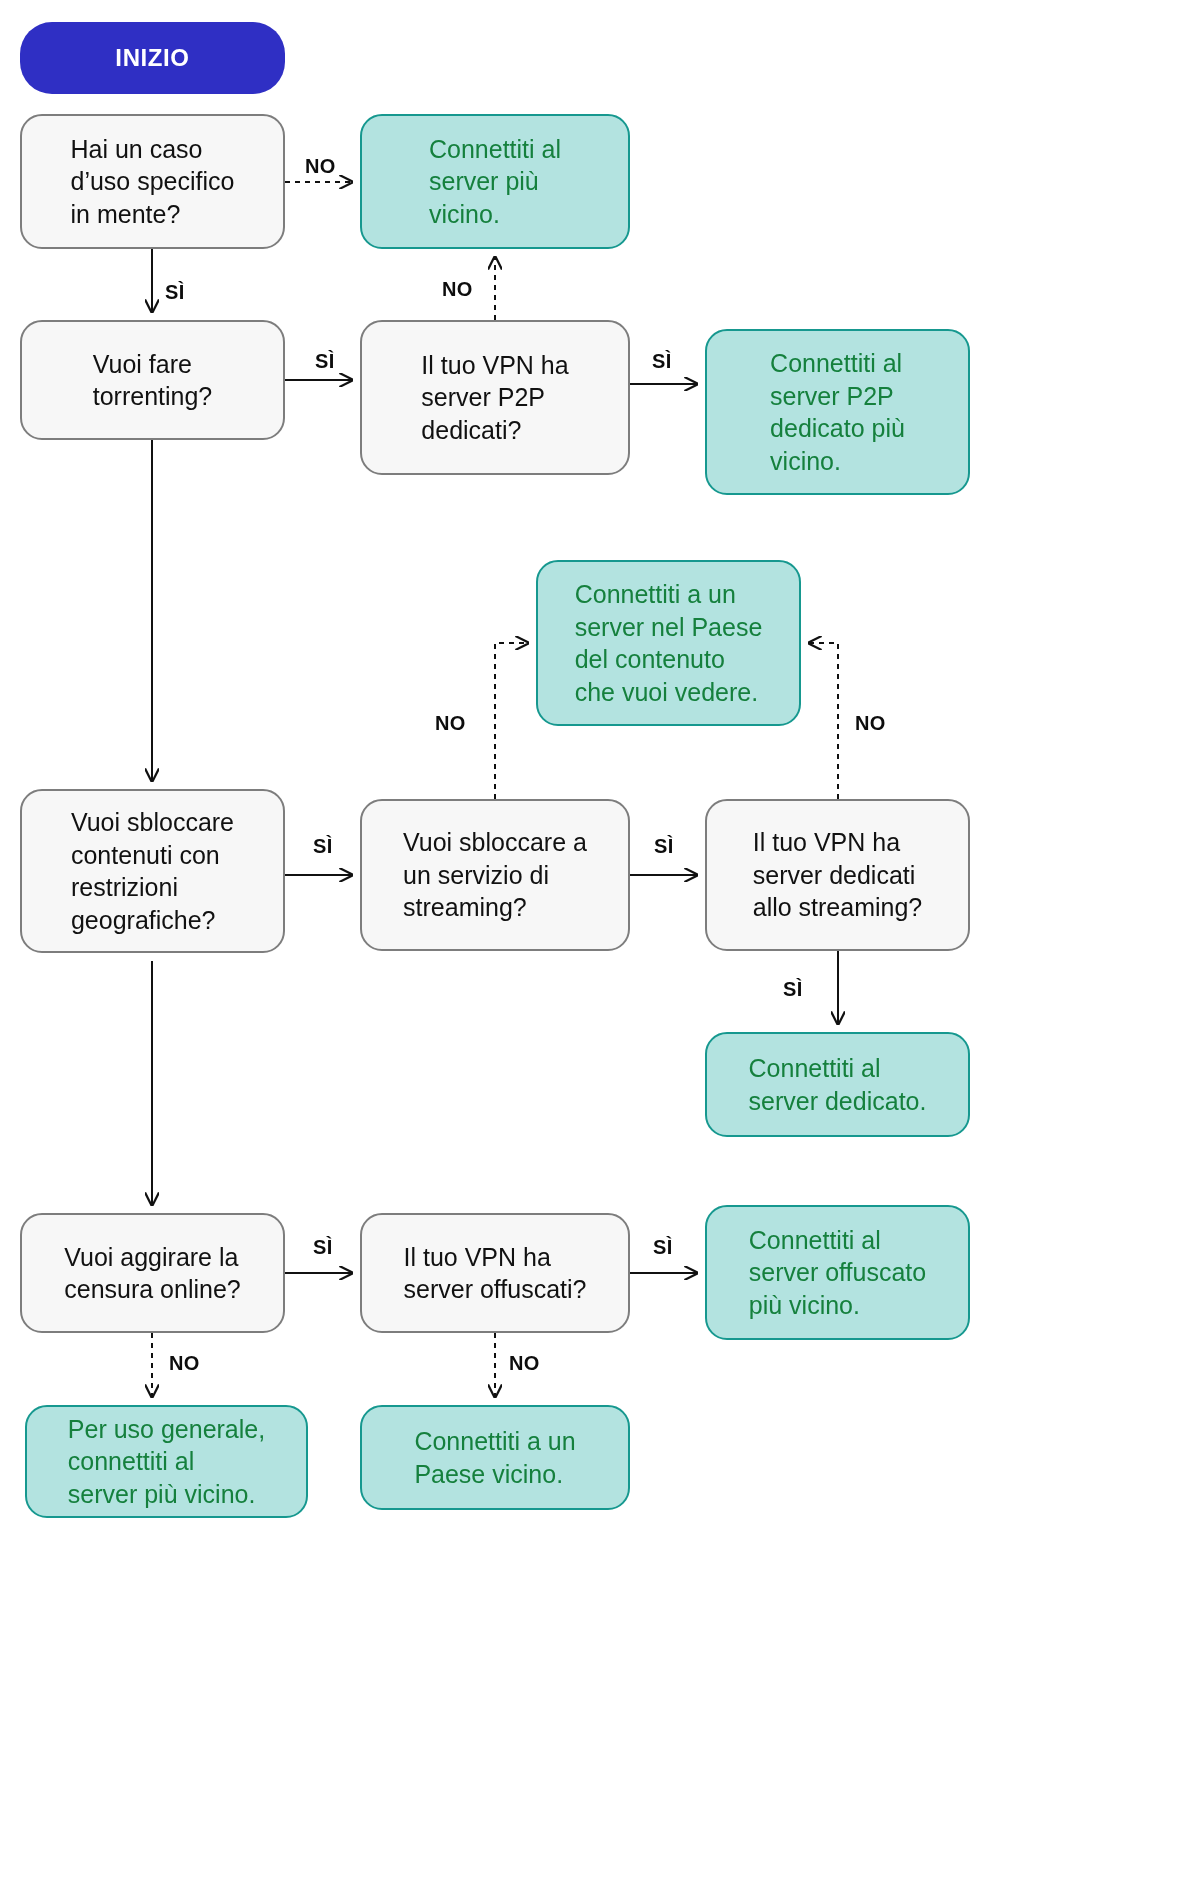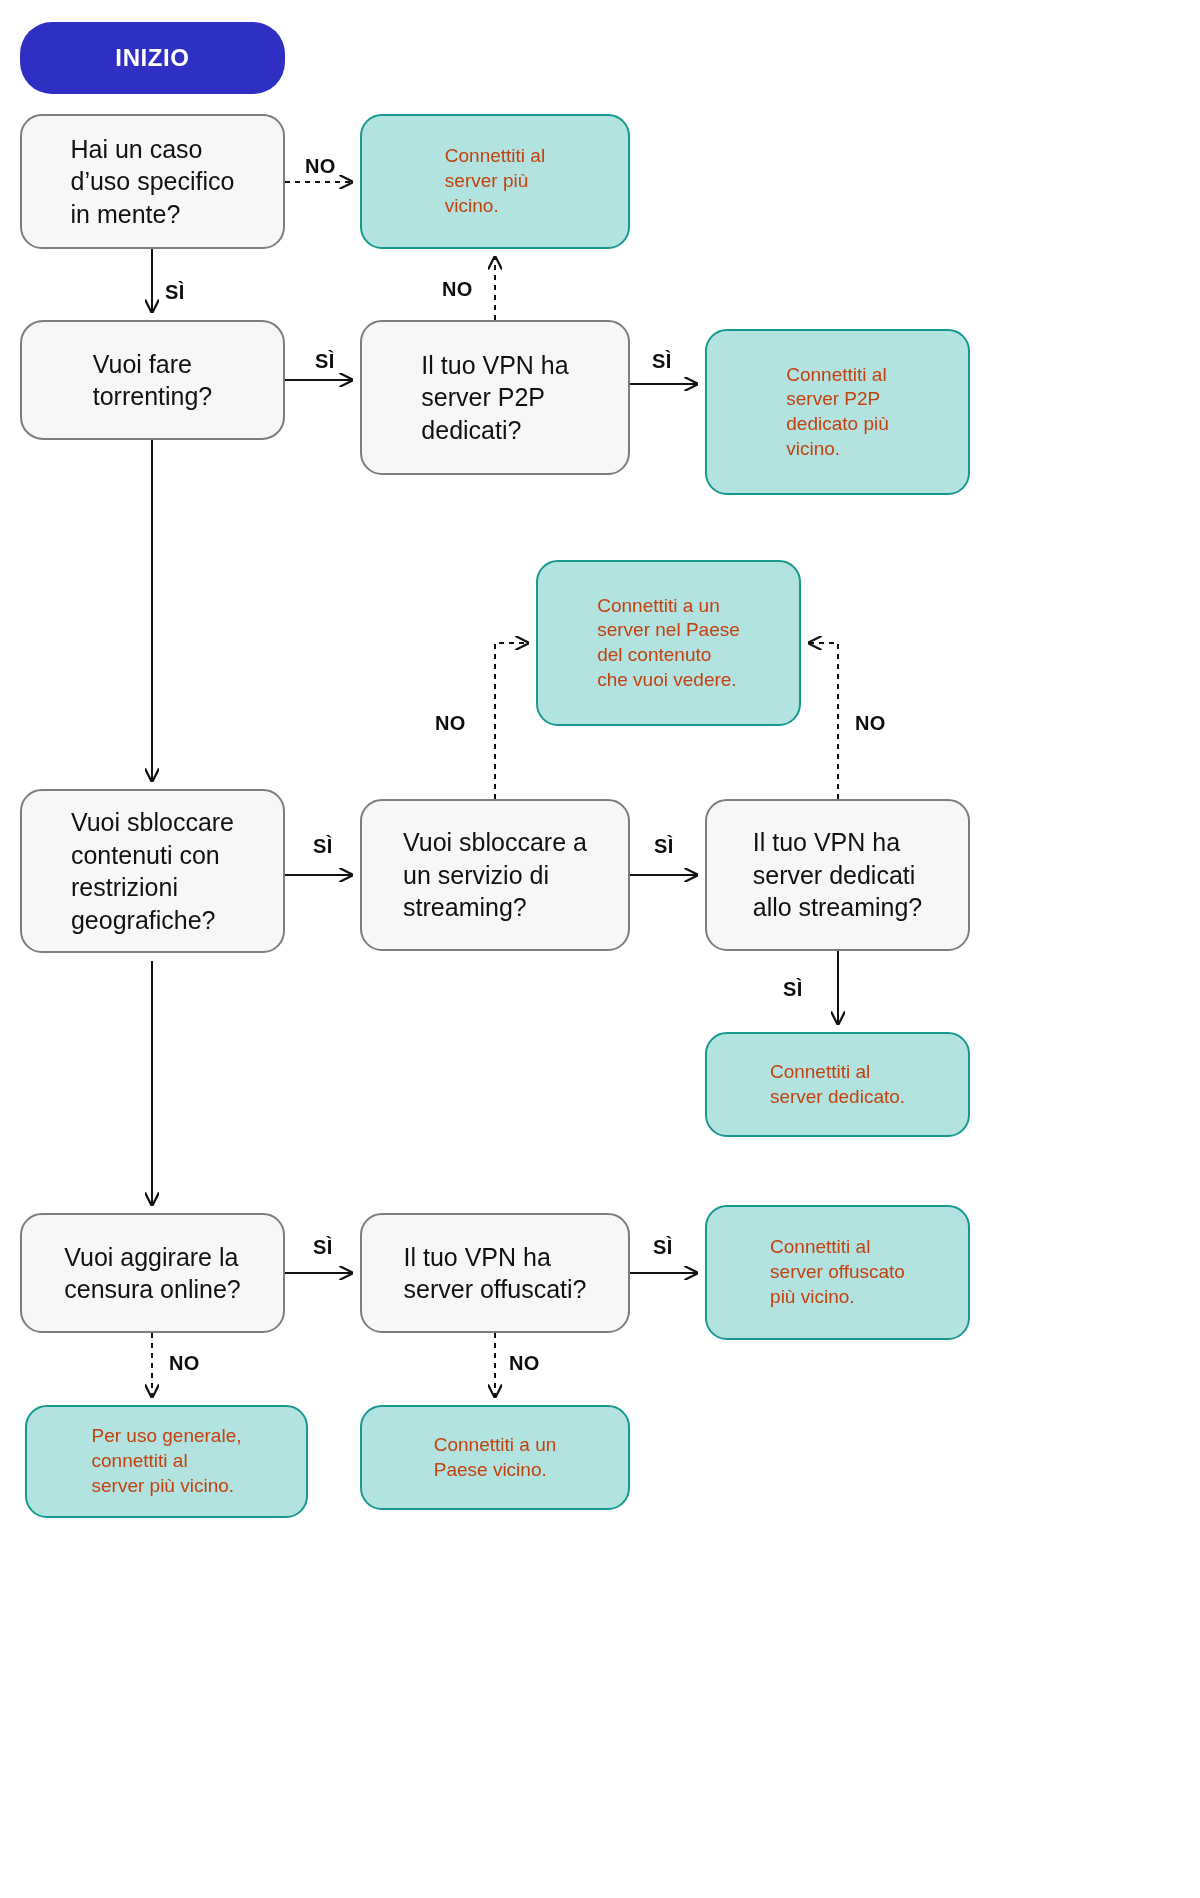--- a/index.html
+++ b/index.html
@@ -47,22 +47,22 @@
   }
   .node.decision {
     background: #f7f7f7;
     border: 2px solid #7d7d7d;
     color: #111111;
     font-size: 25px;
   }
   .node.action {
     background: #b3e3e0;
     border: 2px solid #16988f;
-    color: #c2410c;
-    font-size: 19px;
+    color: #15803d;
+    font-size: 25px;
   }
   .edge-label {
     position: absolute;
     font-size: 20px;
     font-weight: bold;
     color: #0d0d0d;
     letter-spacing: 0.3px;
     white-space: nowrap;
   }
 </style>
@@ -112,21 +112,21 @@
   </svg>
 
   <div id="nodes-layer">
       <div class="node start" style="left: 20px; top: 22px; width: 265px; height: 72px;">INIZIO</div>
       <div class="node decision" style="left: 20px; top: 114px; width: 265px; height: 135px;">Hai un caso
 d’uso specifico
 in mente?</div>
       <div class="node action" style="left: 360px; top: 114px; width: 270px; height: 135px;">Connettiti al
 server più
 vicino.</div>
-      <div class="node decision" style="left: 20px; top: 320px; width: 265px; height: 120px; border-radius: 23px;">Vuoi fare
+      <div class="node decision" style="left: 20px; top: 320px; width: 265px; height: 120px;">Vuoi fare
 torrenting?</div>
       <div class="node decision" style="left: 360px; top: 320px; width: 270px; height: 155px;">Il tuo VPN ha
 server P2P
 dedicati?</div>
       <div class="node action" style="left: 705px; top: 329px; width: 265px; height: 166px;">Connettiti al
 server P2P
 dedicato più
 vicino.</div>
       <div class="node action" style="left: 536px; top: 560px; width: 265px; height: 166px;">Connettiti a un
 server nel Paese

